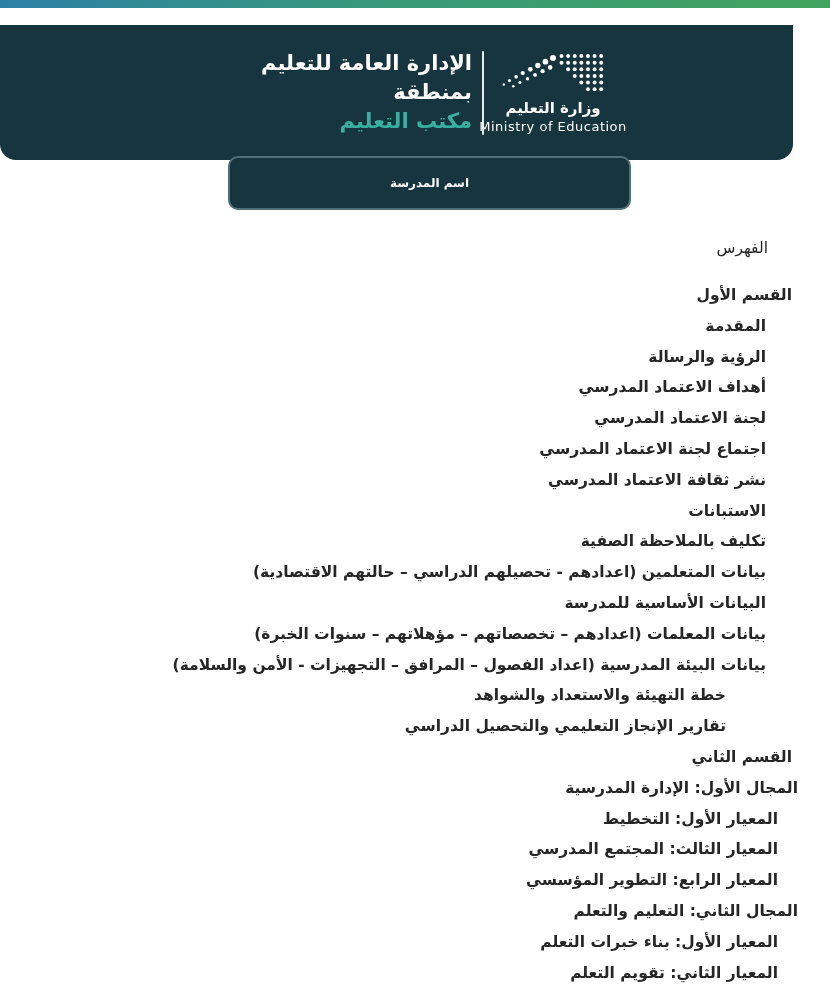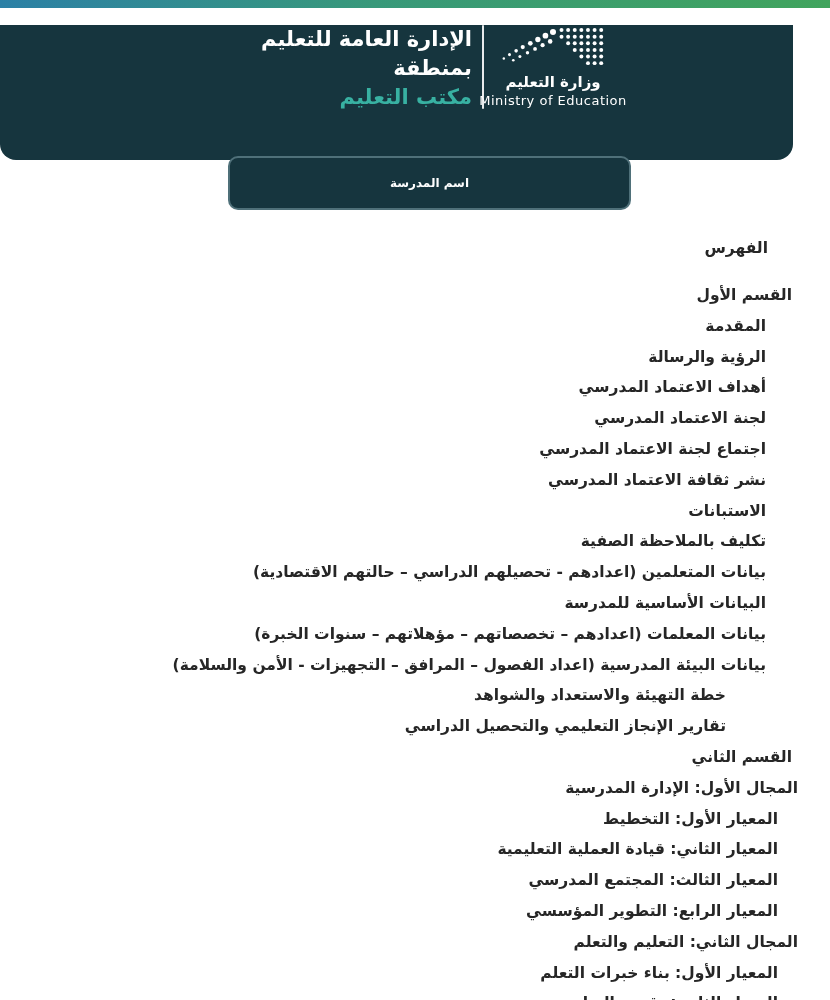--- a/index.html
+++ b/index.html
@@ -14,21 +14,21 @@
     background:linear-gradient(90deg, var(--strip-left,#2c80a6) 0%, var(--strip-mid,#38997a) 45%, var(--strip-right,#41a45d) 100%);
   }
   .band {
     position:absolute; top:25px; left:0; width:793px; height:135px;
     background:var(--band,#16353e);
     border-radius:0 0 16px 16px;
     z-index:2;
   }
   .band-content {
     position:absolute; top:0; bottom:0; right:181px;
-    display:flex; align-items:flex-start; gap:10px;
+    display:flex; align-items:center; gap:10px;
   }
   .org { direction:rtl; text-align:right; color:#ffffff; }
   .org-line { font-size:21px; font-weight:bold; line-height:29px; white-space:nowrap; }
   .org-line.accent { color:var(--accent,#38b1a2); }
   .sep { width:2px; height:84px; background:rgba(255,255,255,0.9); border-radius:1px; }
   .logo { display:flex; flex-direction:column; align-items:center; width:118px; }
   .logo-dots { width:104px; height:46px; display:block; }
   .logo-ar { color:#ffffff; font-size:15px; font-weight:bold; margin-top:2px; white-space:nowrap; direction:rtl; }
   .logo-en { color:#ffffff; font-size:13px; letter-spacing:0.5px; margin-top:2px; white-space:nowrap; }
   .school-box {
@@ -36,21 +36,21 @@
     background:var(--band,#16353e);
     border:2px solid rgba(148,184,194,0.45);
     border-radius:10px;
     display:flex; align-items:center; justify-content:center;
   }
   .school-name { color:#ffffff; font-size:12px; font-weight:bold; }
   .toc {
     position:absolute; top:234px; left:0; right:0;
     direction:rtl; text-align:right; color:var(--text,#262626);
   }
-  .toc-heading { font-size:15.5px; font-weight:700; line-height:28px; padding-right:62px; margin-bottom:18px; }
+  .toc-heading { font-size:15.5px; font-weight:400; line-height:28px; padding-right:62px; margin-bottom:18px; }
   .toc-item { font-size:15.5px; font-weight:600; line-height:30.8px; white-space:nowrap; }
   .lv-section  { padding-right:38px; }
   .lv-item     { padding-right:64px; }
   .lv-sub      { padding-right:104px; }
   .lv-domain   { padding-right:32px; }
   .lv-standard { padding-right:52px; }
 </style>
 </head>
 <body>
 
@@ -145,21 +145,20 @@
         <div class="toc-item lv-item">تكليف بالملاحظة الصفية</div>
         <div class="toc-item lv-item">بيانات المتعلمين (اعدادهم - تحصيلهم الدراسي – حالتهم الاقتصادية)</div>
         <div class="toc-item lv-item">البيانات الأساسية للمدرسة</div>
         <div class="toc-item lv-item">بيانات المعلمات (اعدادهم – تخصصاتهم – مؤهلاتهم – سنوات الخبرة)</div>
         <div class="toc-item lv-item">بيانات البيئة المدرسية (اعداد الفصول – المرافق – التجهيزات - الأمن والسلامة)</div>
         <div class="toc-item lv-sub">خطة التهيئة والاستعداد والشواهد</div>
         <div class="toc-item lv-sub">تقارير الإنجاز التعليمي والتحصيل الدراسي</div>
         <div class="toc-item lv-section">القسم الثاني</div>
         <div class="toc-item lv-domain">المجال الأول: الإدارة المدرسية</div>
         <div class="toc-item lv-standard">المعيار الأول: التخطيط</div>
-        <div class="toc-item lv-standard">المعيار الثاني: قيادة العملية التعليمية</div>
         <div class="toc-item lv-standard">المعيار الثالث: المجتمع المدرسي</div>
         <div class="toc-item lv-standard">المعيار الرابع: التطوير المؤسسي</div>
         <div class="toc-item lv-domain">المجال الثاني: التعليم والتعلم</div>
         <div class="toc-item lv-standard">المعيار الأول: بناء خبرات التعلم</div>
         <div class="toc-item lv-standard">المعيار الثاني: تقويم التعلم</div>
       </div>
   </main>
 
 </div>
 

